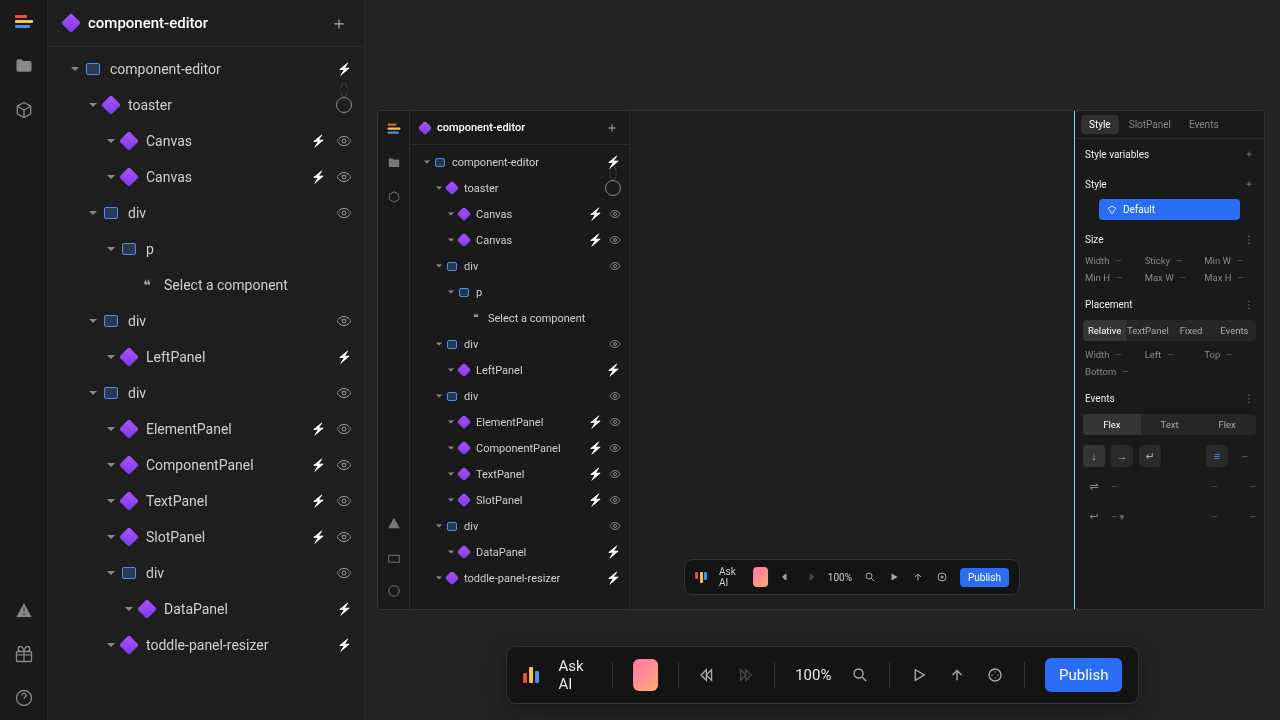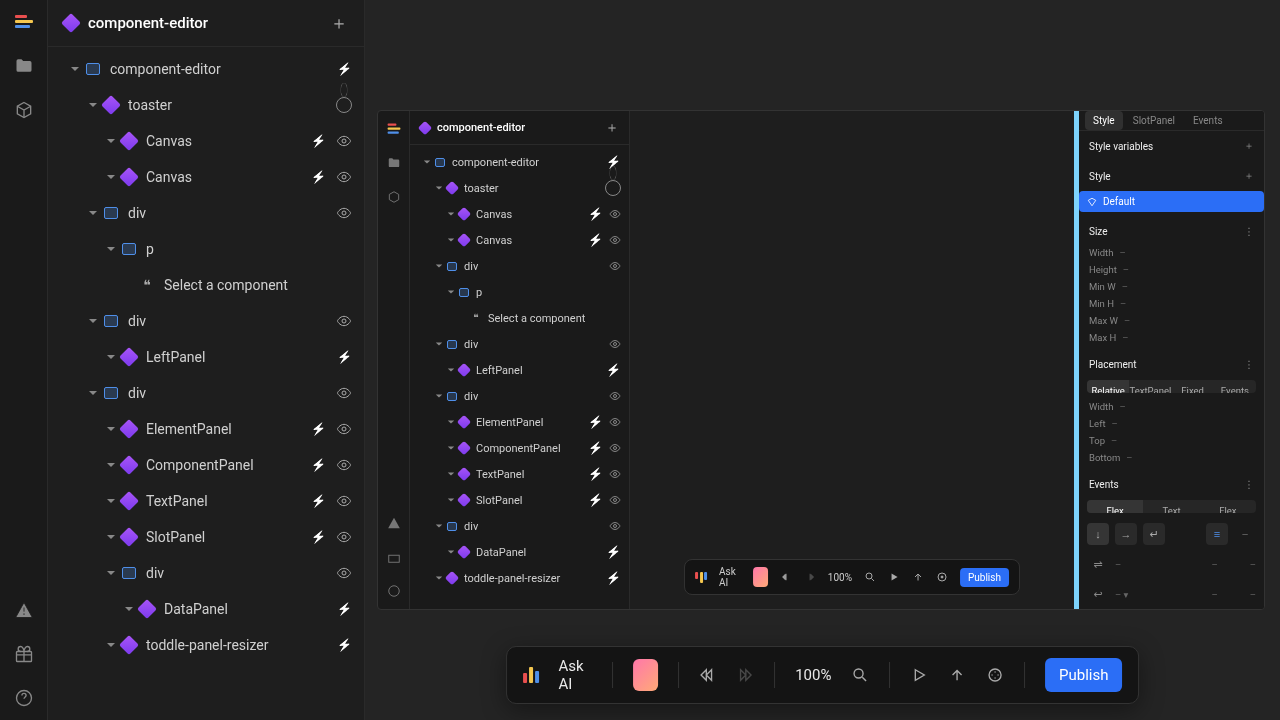--- a/index.html
+++ b/index.html
@@ -135,34 +135,34 @@
   .mini-tree .tree-row .quote-ic::before{font-size:10px;}
   .mini-tree .tree-row .caret{width:10px;height:10px;margin-right:3px;}
   .mini-tree .tree-row .caret svg{width:8px;height:8px;}
   .mini-tree .i-eye{width:12px;height:12px;}
   .mini-tree .i-eye svg{width:12px;height:12px;}
   .mini-tree .row-actions{gap:6px;}
   .mini-tree .row-actions span{font-size:10px;}
 
   .nested-frame .mini-main{flex:1; background:#1e1e1e; position:relative;}
   .nested-frame .inspector{
-    width:190px; border-left:5px solid #7dd3fc; background:#1a1a1a;
+    width:190px; border-left:1px solid #7dd3fc; background:#1a1a1a;
     font-size:10px; color:#ccc; overflow:hidden;
     display:flex; flex-direction:column;
   }
   .insp-tabs{display:flex; height:28px; align-items:center; padding:0 6px; gap:2px; border-bottom:1px solid #2a2a2a;}
   .insp-tab{padding:4px 8px; border-radius:4px; color:#888; cursor:pointer; font-size:10px;}
   .insp-tab.active{background:#303030; color:#fff;}
   .insp-sec-head{display:flex; align-items:center; padding:8px 10px; font-size:10px; color:#eee;}
   .insp-sec-head .plus, .insp-sec-head .dots{margin-left:auto; color:#888; cursor:pointer;}
   .insp-chip{
-    margin:0 0 6px; background:#2b6ef6; color:#fff; border-radius:4px;
+    margin:0 24px 6px; background:#2b6ef6; color:#fff; border-radius:4px;
     padding:5px 8px; font-size:10px; display:flex; align-items:center; gap:6px;
   }
-  .insp-grid2{display:grid; grid-template-columns:1fr; gap:6px 10px; padding:2px 10px 8px; color:#888;}
+  .insp-grid2{display:grid; grid-template-columns:1fr 1fr 1fr; gap:6px 10px; padding:2px 10px 8px; color:#888;}
   .insp-grid2 div{display:flex; gap:6px; font-size:9.5px;}
   .insp-grid2 .v{color:#666;}
   .insp-seg{display:flex; margin:2px 8px 6px; background:#262626; border-radius:4px; overflow:hidden;}
   .insp-seg span{flex:1; text-align:center; padding:5px 0; font-size:9.5px; color:#aaa; cursor:pointer;}
   .insp-seg span.active{background:#353535; color:#fff;}
   .insp-row-layout{display:flex; gap:6px; padding:4px 8px; align-items:center;}
   .insp-ico-btn{width:22px;height:22px;border-radius:4px;background:#2a2a2a;display:flex;align-items:center;justify-content:center;color:#aaa;font-size:11px;cursor:pointer;}
   .insp-ico-btn.active{background:#353535;}
   .insp-ico-btn.blue{color:#4f8fe9;}
 
@@ -885,21 +885,21 @@
       <div class="insp-sec-head">
         <span>Size</span>
         <span class="dots">⋮</span>
       </div>
       <div class="insp-grid2">
         <div>
             <span>Width</span>
             <span class="v">–</span>
           </div>
         <div>
-            <span>Height</span>
+            <span>Sticky</span>
             <span class="v">–</span>
           </div>
         <div>
             <span>Min W</span>
             <span class="v">–</span>
           </div>
         <div>
             <span>Min H</span>
             <span class="v">–</span>
           </div>

